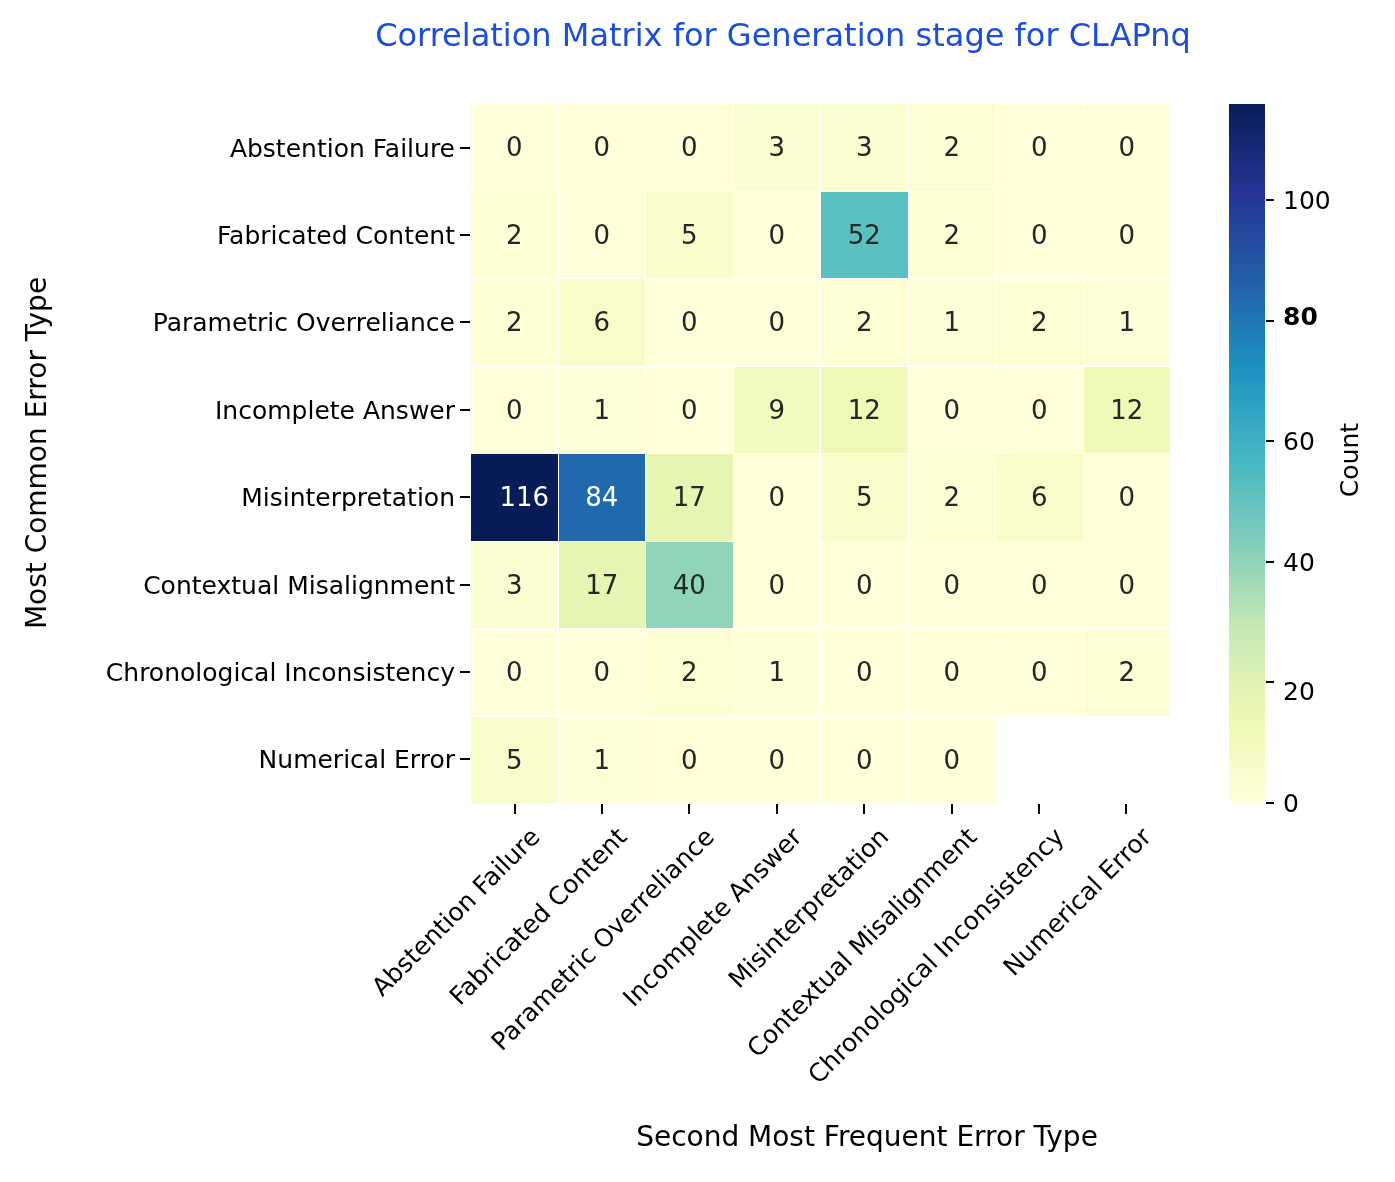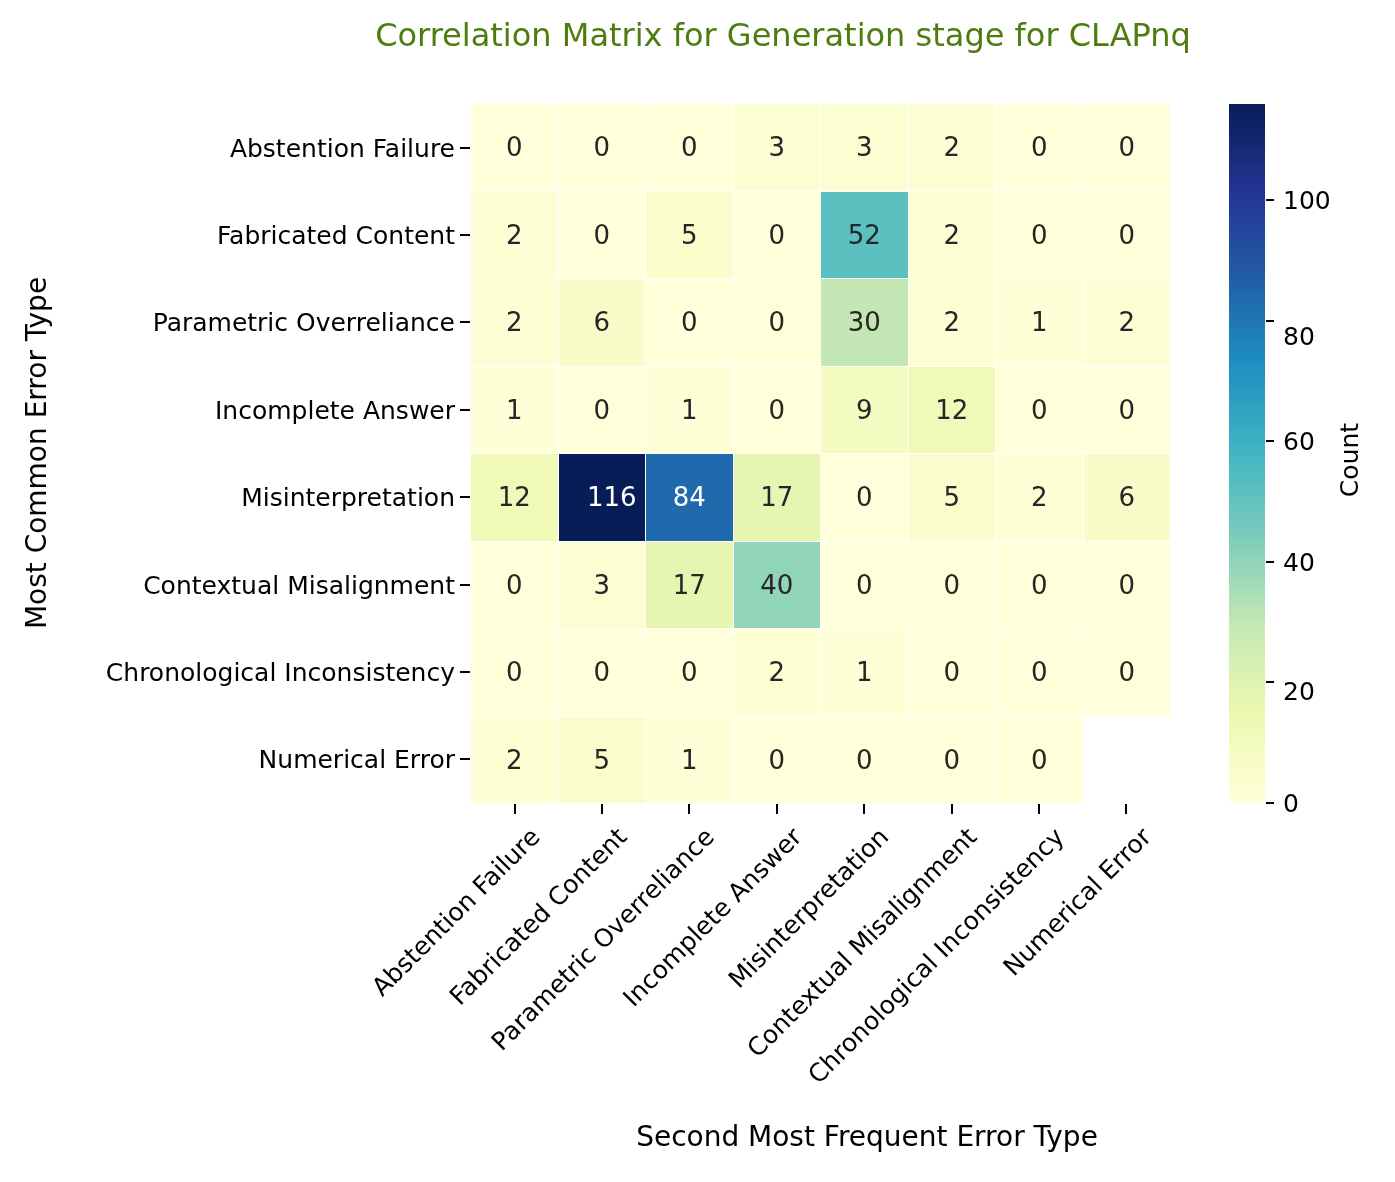--- a/index.html
+++ b/index.html
@@ -10,21 +10,21 @@
     font-family:"DejaVu Sans", sans-serif;
     color:#000;
     overflow:hidden;
   }
   .chart-title{
     position:absolute;
     left:783px;top:16px;
     transform:translateX(-50%);
     font-size:32px;
     white-space:nowrap;
-    color:#4d7c0f;
+    color:#1d4ed8;
   }
   .heatmap{
     position:absolute;
     left:471px;top:104px;
     width:699px;height:699px;
     display:grid;
     grid-template-columns:repeat(8,1fr);
     grid-template-rows:repeat(8,1fr);
     gap:1px;
     background:#ffffff;
@@ -99,21 +99,20 @@
       <div class="cell" style="background: rgb(249, 253, 203); color: rgb(38, 38, 38);">5</div>
       <div class="cell" style="background: rgb(255, 255, 217); color: rgb(38, 38, 38);">0</div>
       <div class="cell" style="background: rgb(91, 192, 192); color: rgb(38, 38, 38);">52</div>
       <div class="cell" style="background: rgb(253, 254, 211); color: rgb(38, 38, 38);">2</div>
       <div class="cell" style="background: rgb(255, 255, 217); color: rgb(38, 38, 38);">0</div>
       <div class="cell" style="background: rgb(255, 255, 217); color: rgb(38, 38, 38);">0</div>
       <div class="cell" style="background: rgb(253, 254, 211); color: rgb(38, 38, 38);">2</div>
       <div class="cell" style="background: rgb(248, 252, 200); color: rgb(38, 38, 38);">6</div>
       <div class="cell" style="background: rgb(255, 255, 217); color: rgb(38, 38, 38);">0</div>
       <div class="cell" style="background: rgb(255, 255, 217); color: rgb(38, 38, 38);">0</div>
-      <div class="cell" style="background: rgb(194, 231, 180); color: rgb(38, 38, 38);">30</div>
       <div class="cell" style="background: rgb(253, 254, 211); color: rgb(38, 38, 38);">2</div>
       <div class="cell" style="background: rgb(254, 255, 214); color: rgb(38, 38, 38);">1</div>
       <div class="cell" style="background: rgb(253, 254, 211); color: rgb(38, 38, 38);">2</div>
       <div class="cell" style="background: rgb(254, 255, 214); color: rgb(38, 38, 38);">1</div>
       <div class="cell" style="background: rgb(255, 255, 217); color: rgb(38, 38, 38);">0</div>
       <div class="cell" style="background: rgb(254, 255, 214); color: rgb(38, 38, 38);">1</div>
       <div class="cell" style="background: rgb(255, 255, 217); color: rgb(38, 38, 38);">0</div>
       <div class="cell" style="background: rgb(244, 251, 192); color: rgb(38, 38, 38);">9</div>
       <div class="cell" style="background: rgb(240, 249, 184); color: rgb(38, 38, 38);">12</div>
       <div class="cell" style="background: rgb(255, 255, 217); color: rgb(38, 38, 38);">0</div>
@@ -195,19 +194,19 @@
   <div id="colorbar-ticks">
       <div class="cbar-tick" style="top: 802px;"></div>
       <div class="cbar-tick-label" style="top: 803px;">0</div>
       <div class="cbar-tick" style="top: 681.483px;"></div>
       <div class="cbar-tick-label" style="top: 682.483px; margin-top: 9px;">20</div>
       <div class="cbar-tick" style="top: 560.966px;"></div>
       <div class="cbar-tick-label" style="top: 561.966px;">40</div>
       <div class="cbar-tick" style="top: 440.448px;"></div>
       <div class="cbar-tick-label" style="top: 441.448px;">60</div>
       <div class="cbar-tick" style="top: 319.931px;"></div>
-      <div class="cbar-tick-label" style="top: 336px;">80</div>
+      <div class="cbar-tick-label" style="top: 316px; font-weight: bold;">80</div>
       <div class="cbar-tick" style="top: 199.414px;"></div>
       <div class="cbar-tick-label" style="top: 200.414px;">100</div>
     </div>
   <div class="cbar-label">Count</div>
 
 </div>
 
 </body></html>

